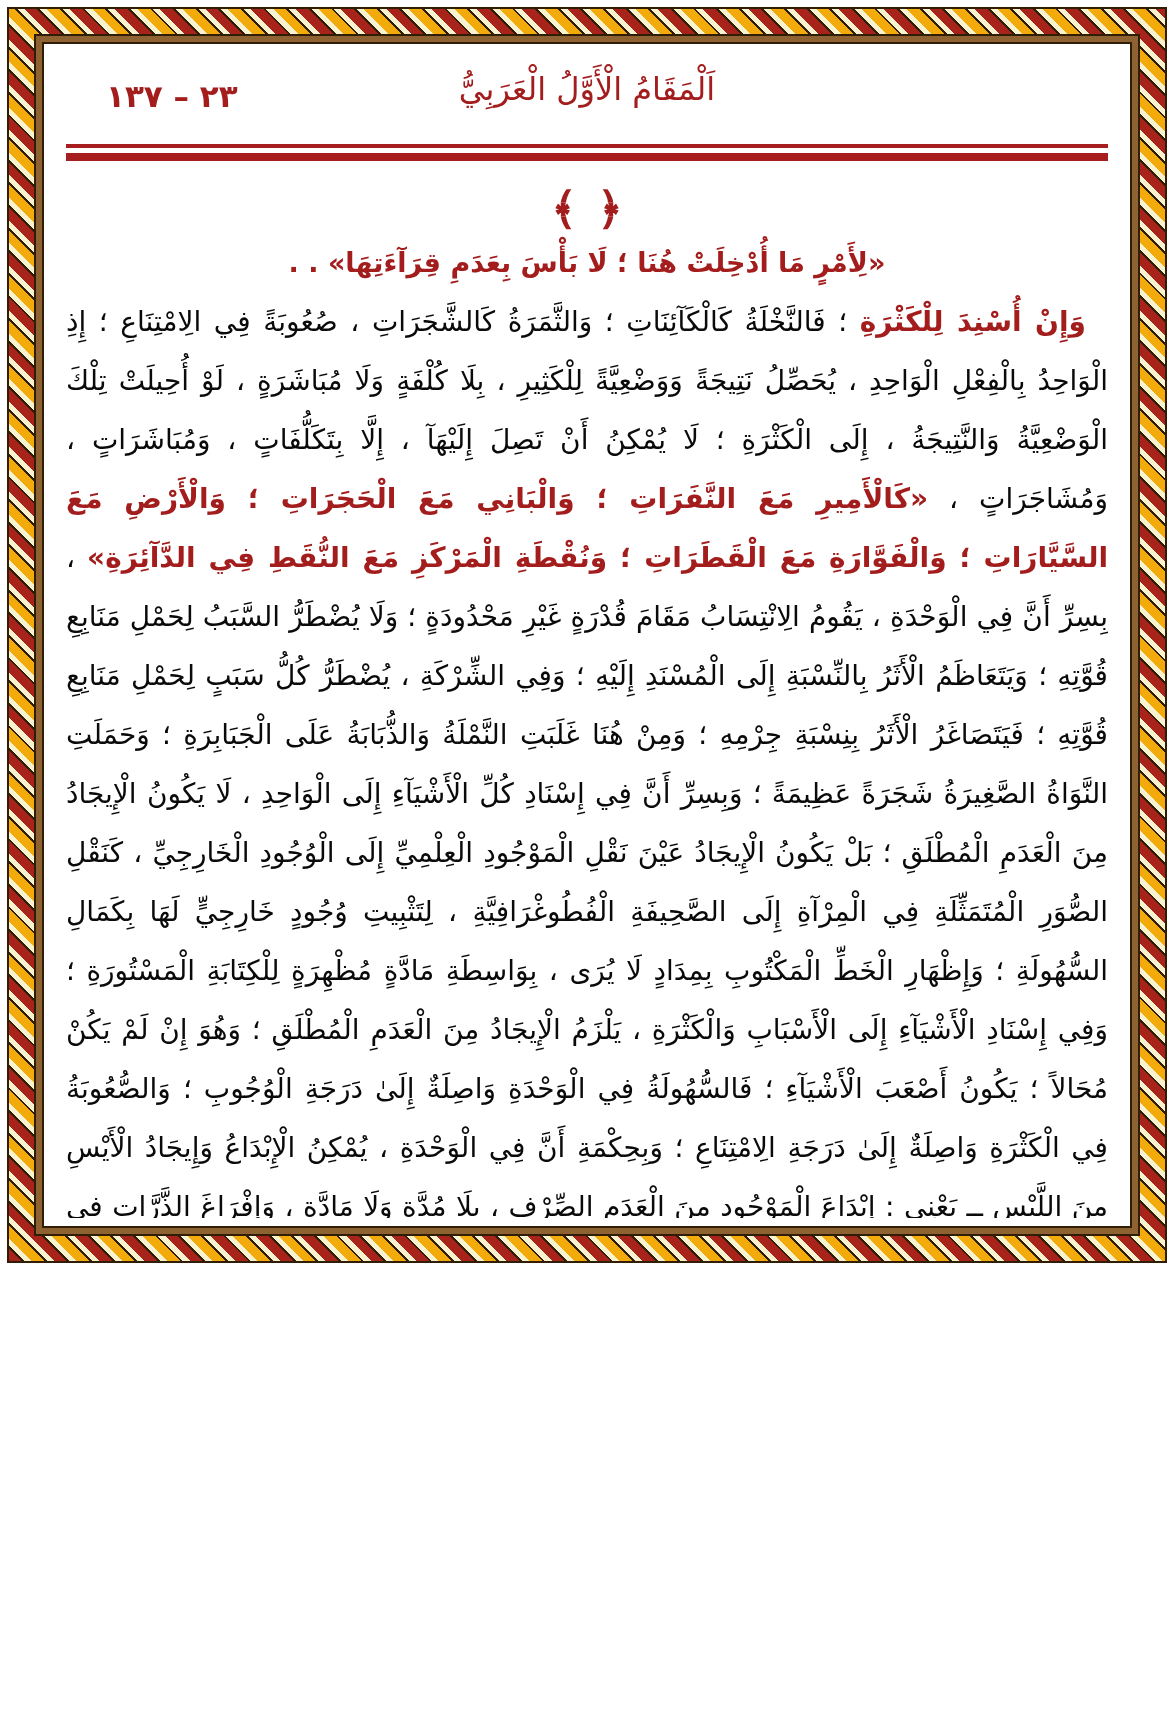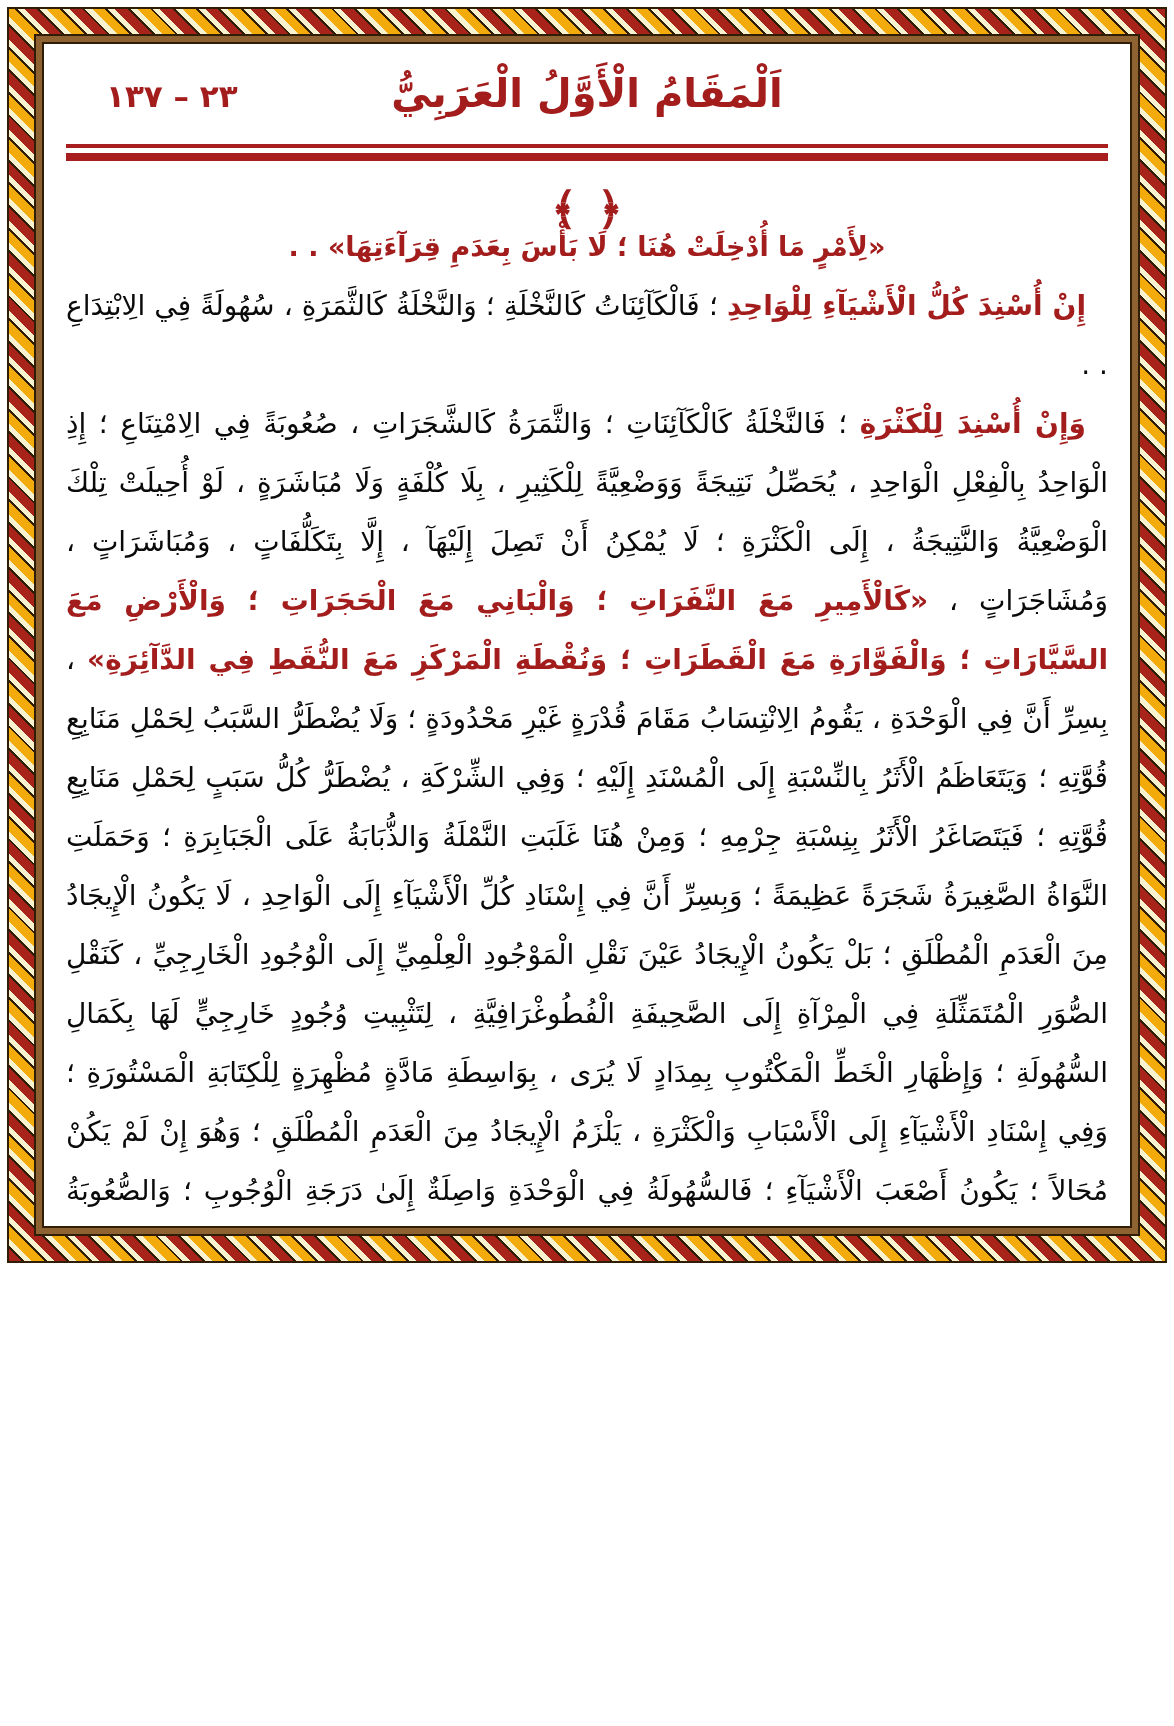--- a/index.html
+++ b/index.html
@@ -44,39 +44,39 @@
     overflow:hidden;
   }
 
   header.page-header{position:relative;height:78px;}
   .page-num{
     position:absolute;left:40px;top:22px;
     color:var(--red);font-weight:bold;font-size:31px;letter-spacing:2px;
   }
   h1.title{
     text-align:center;padding-top:14px;
-    color:var(--red);font-weight:bold;font-size:40px;
+    color:var(--red);font-weight:normal;font-size:32px;
   }
 
   .rule{
     margin-top:10px;
     border-top:4px solid var(--rule-red);
     border-bottom:8px solid var(--rule-red);
     height:17px;
   }
 
   .section-heading{
     margin-top:26px;
     display:flex;align-items:center;justify-content:center;gap:20px;
     color:var(--red);font-weight:bold;font-size:38px;
   }
   .section-heading .orn{font-size:44px;line-height:1;}
 
   .subtitle{
-    margin-top:0;
+    margin-top:16px;
     text-align:center;
     color:var(--red);font-weight:bold;font-size:27px;
   }
 
   .body-text{margin-top:14px;}
   .para{
     direction:rtl;
     text-align:justify;
     text-justify:inter-word;
     font-size:28px;
@@ -103,19 +103,18 @@
       <div class="rule"></div>
 
       <div class="section-heading">
         <span class="orn">﴿</span>
         <span class="orn">﴾</span>
       </div>
 
       <div class="subtitle">«لِأَمْرٍ مَا أُدْخِلَتْ هُنَا ؛ لَا بَأْسَ بِعَدَمِ قِرَآءَتِهَا» . .</div>
 
       <div class="body-text">
-        <p class="para"><span class="run red">إِنْ أُسْنِدَ كُلُّ الْأَشْيَآءِ لِلْوَاحِدِ</span><span class="run black"> ؛ فَالْكَآئِنَاتُ كَالنَّخْلَةِ ؛ وَالنَّخْلَةُ كَالثَّمَرَةِ ، سُهُولَةً فِي الِابْتِدَاعِ . .</span></p>
         <p class="para"><span class="run red">وَإِنْ أُسْنِدَ لِلْكَثْرَةِ</span><span class="run black"> ؛ فَالنَّخْلَةُ كَالْكَآئِنَاتِ ؛ وَالثَّمَرَةُ كَالشَّجَرَاتِ ، صُعُوبَةً فِي الِامْتِنَاعِ ؛ إِذِ الْوَاحِدُ بِالْفِعْلِ الْوَاحِدِ ، يُحَصِّلُ نَتِيجَةً وَوَضْعِيَّةً لِلْكَثِيرِ ، بِلَا كُلْفَةٍ وَلَا مُبَاشَرَةٍ ، لَوْ أُحِيلَتْ تِلْكَ الْوَضْعِيَّةُ وَالنَّتِيجَةُ ، إِلَى الْكَثْرَةِ ؛ لَا يُمْكِنُ أَنْ تَصِلَ إِلَيْهَآ ، إِلَّا بِتَكَلُّفَاتٍ ، وَمُبَاشَرَاتٍ ، وَمُشَاجَرَاتٍ ، </span><span class="run red">«كَالْأَمِيرِ مَعَ النَّفَرَاتِ ؛ وَالْبَانِي مَعَ الْحَجَرَاتِ ؛ وَالْأَرْضِ مَعَ السَّيَّارَاتِ ؛ وَالْفَوَّارَةِ مَعَ الْقَطَرَاتِ ؛ وَنُقْطَةِ الْمَرْكَزِ مَعَ النُّقَطِ فِي الدَّآئِرَةِ»</span><span class="run black"> ، بِسِرِّ أَنَّ فِي الْوَحْدَةِ ، يَقُومُ الِانْتِسَابُ مَقَامَ قُدْرَةٍ غَيْرِ مَحْدُودَةٍ ؛ وَلَا يُضْطَرُّ السَّبَبُ لِحَمْلِ مَنَابِعِ قُوَّتِهِ ؛ وَيَتَعَاظَمُ الْأَثَرُ بِالنِّسْبَةِ إِلَى الْمُسْنَدِ إِلَيْهِ ؛ وَفِي الشِّرْكَةِ ، يُضْطَرُّ كُلُّ سَبَبٍ لِحَمْلِ مَنَابِعِ قُوَّتِهِ ؛ فَيَتَصَاغَرُ الْأَثَرُ بِنِسْبَةِ جِرْمِهِ ؛ وَمِنْ هُنَا غَلَبَتِ النَّمْلَةُ وَالذُّبَابَةُ عَلَى الْجَبَابِرَةِ ؛ وَحَمَلَتِ النَّوَاةُ الصَّغِيرَةُ شَجَرَةً عَظِيمَةً ؛ وَبِسِرِّ أَنَّ فِي إِسْنَادِ كُلِّ الْأَشْيَآءِ إِلَى الْوَاحِدِ ، لَا يَكُونُ الْإِيجَادُ مِنَ الْعَدَمِ الْمُطْلَقِ ؛ بَلْ يَكُونُ الْإِيجَادُ عَيْنَ نَقْلِ الْمَوْجُودِ الْعِلْمِيِّ إِلَى الْوُجُودِ الْخَارِجِيِّ ، كَنَقْلِ الصُّوَرِ الْمُتَمَثِّلَةِ فِي الْمِرْآةِ إِلَى الصَّحِيفَةِ الْفُطُوغْرَافِيَّةِ ، لِتَثْبِيتِ وُجُودٍ خَارِجِيٍّ لَهَا بِكَمَالِ السُّهُولَةِ ؛ وَإِظْهَارِ الْخَطِّ الْمَكْتُوبِ بِمِدَادٍ لَا يُرَى ، بِوَاسِطَةِ مَادَّةٍ مُظْهِرَةٍ لِلْكِتَابَةِ الْمَسْتُورَةِ ؛ وَفِي إِسْنَادِ الْأَشْيَآءِ إِلَى الْأَسْبَابِ وَالْكَثْرَةِ ، يَلْزَمُ الْإِيجَادُ مِنَ الْعَدَمِ الْمُطْلَقِ ؛ وَهُوَ إِنْ لَمْ يَكُنْ مُحَالاً ؛ يَكُونُ أَصْعَبَ الْأَشْيَآءِ ؛ فَالسُّهُولَةُ فِي الْوَحْدَةِ وَاصِلَةٌ إِلَىٰ دَرَجَةِ الْوُجُوبِ ؛ وَالصُّعُوبَةُ فِي الْكَثْرَةِ وَاصِلَةٌ إِلَىٰ دَرَجَةِ الِامْتِنَاعِ ؛ وَبِحِكْمَةِ أَنَّ فِي الْوَحْدَةِ ، يُمْكِنُ الْإِبْدَاعُ وَإِيجَادُ الْأَيْسِ مِنَ اللَّيْسِ ــ يَعْنِي : إِبْدَاعَ الْمَوْجُودِ مِنَ الْعَدَمِ الصِّرْفِ ، بِلَا مُدَّةٍ وَلَا مَادَّةٍ ، وَإِفْرَاغَ الذَّرَّاتِ فِي الْقَالَبِ الْعِلْمِيِّ ، بِلَا كُلْفَةٍ وَلَا خِلْطَةٍ ــ ؛ وَفِي الشِّرْكَةِ وَالْكَثْرَةِ ، لَا يُمْكِنُ الْإِبْدَاعُ مِنَ الْعَدَمِ ، بِاتِّفَاقِ كُلِّ أَهْلِ الْعَقْلِ ؛ فَلَا بُدَّ لِوُجُودِ ذِي حَيَاةٍ ، جَمْعُ ذَرَّاتٍ مُنْتَشِرَةٍ فِي الْأَرْضِ وَالْعَنَاصِرِ ؛ وَبِعَدَمِ الْقَالَبِ</span></p>
       </div>
 
     </div>
   </div>
 </div>
 
 </body></html>

